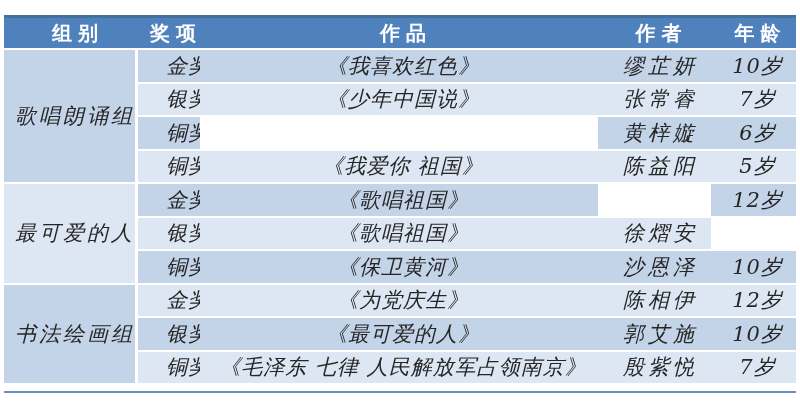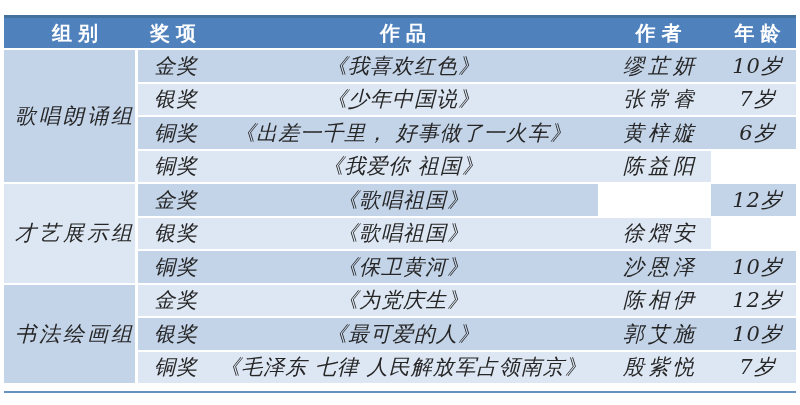--- a/index.html
+++ b/index.html
@@ -18,59 +18,59 @@
       background:var(--header_bg,#4f81bd);border-top:3px solid var(--header_top,#41719c);
       box-sizing:border-box;letter-spacing:6px;text-indent:6px;}
   .hc-award{justify-content:flex-start;padding-left:12px;text-indent:0;}
   
   .bA{background:var(--band_a,#c3d3e8);}
   .bB{background:var(--band_b,#dde7f3);}
   
   .gcell{border-right:3px solid #ffffff;box-sizing:border-box;
          letter-spacing:3px;text-indent:3px;}
   
-  .c-award{justify-content:flex-start;padding-left:16px;}
+  .c-award{justify-content:flex-start;padding-left:28px;}
   .c-author{letter-spacing:4px;text-indent:4px;}
   .bottom-line{position:absolute;left:4px;top:391px;width:792px;height:2px;
                background:var(--bottom_line,#6791c1);}
 </style>
 </head>
 <body>
 
 <div class="stage">
   <div class="tbl">
 
     <div class="cell hc" style="grid-row:1;grid-column:1">组别</div>
     <div class="cell hc hc-award" style="grid-row:1;grid-column:2">奖项</div>
     <div class="cell hc" style="grid-row:1;grid-column:3">作品</div>
     <div class="cell hc" style="grid-row:1;grid-column:4">作者</div>
     <div class="cell hc" style="grid-row:1;grid-column:5">年龄</div>
 
     <div class="cell gcell bA" style="grid-column:1;grid-row:2/6">歌唱朗诵组</div>
-    <div class="cell gcell bB" style="grid-column:1;grid-row:6/9">才艺展示组</div>
+    <div class="cell gcell bB" style="grid-column:1;grid-row:6/9">最可爱的人</div>
     <div class="cell gcell bA" style="grid-column:1;grid-row:9/12">书法绘画组</div>
 
     <div class="cell bA c-award" style="grid-row:2;grid-column:2">金奖</div>
     <div class="cell bA" style="grid-row:2;grid-column:3">《我喜欢红色》</div>
     <div class="cell bA c-author" style="grid-row:2;grid-column:4">缪芷妍</div>
     <div class="cell bA" style="grid-row:2;grid-column:5">10岁</div>
 
     <div class="cell bB c-award" style="grid-row:3;grid-column:2">银奖</div>
     <div class="cell bB" style="grid-row:3;grid-column:3">《少年中国说》</div>
     <div class="cell bB c-author" style="grid-row:3;grid-column:4">张常睿</div>
     <div class="cell bB" style="grid-row:3;grid-column:5">7岁</div>
 
     <div class="cell bA c-award" style="grid-row:4;grid-column:2">铜奖</div>
-    <div class="cell bA" style="grid-row:4;grid-column:3">《出差一千里， 好事做了一火车》</div>
     <div class="cell bA c-author" style="grid-row:4;grid-column:4">黄梓嫙</div>
     <div class="cell bA" style="grid-row:4;grid-column:5">6岁</div>
 
     <div class="cell bB c-award" style="grid-row:5;grid-column:2">铜奖</div>
     <div class="cell bB" style="grid-row:5;grid-column:3">《我爱你 祖国》</div>
     <div class="cell bB c-author" style="grid-row:5;grid-column:4">陈益阳</div>
+    <div class="cell bB" style="grid-row:5;grid-column:5">5岁</div>
 
     <div class="cell bA c-award" style="grid-row:6;grid-column:2">金奖</div>
     <div class="cell bA" style="grid-row:6;grid-column:3">《歌唱祖国》</div>
     <div class="cell bA" style="grid-row:6;grid-column:5">12岁</div>
 
     <div class="cell bB c-award" style="grid-row:7;grid-column:2">银奖</div>
     <div class="cell bB" style="grid-row:7;grid-column:3">《歌唱祖国》</div>
     <div class="cell bB c-author" style="grid-row:7;grid-column:4">徐熠安</div>
 
     <div class="cell bA c-award" style="grid-row:8;grid-column:2">铜奖</div>

